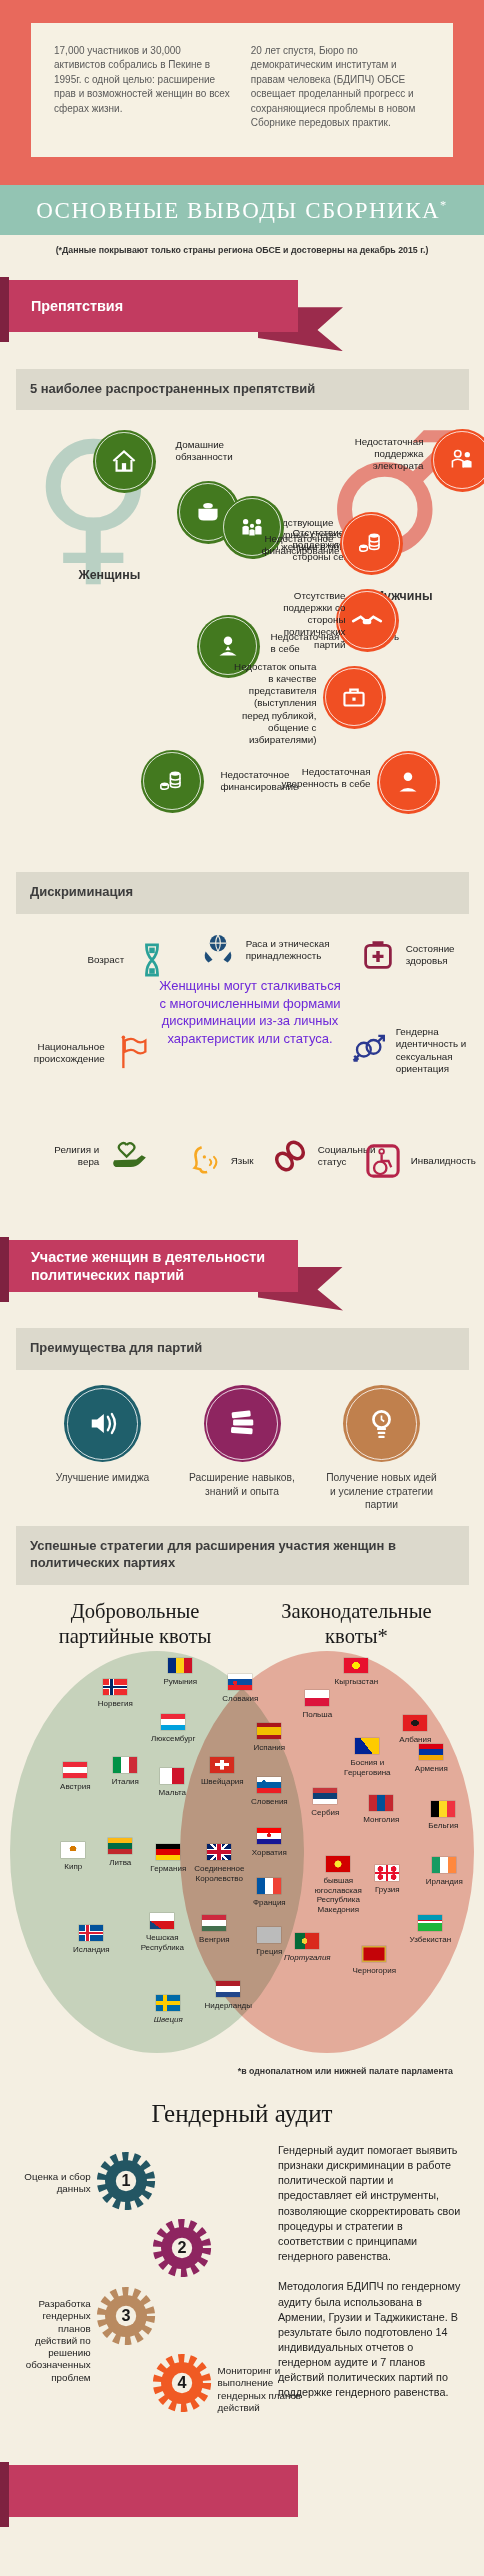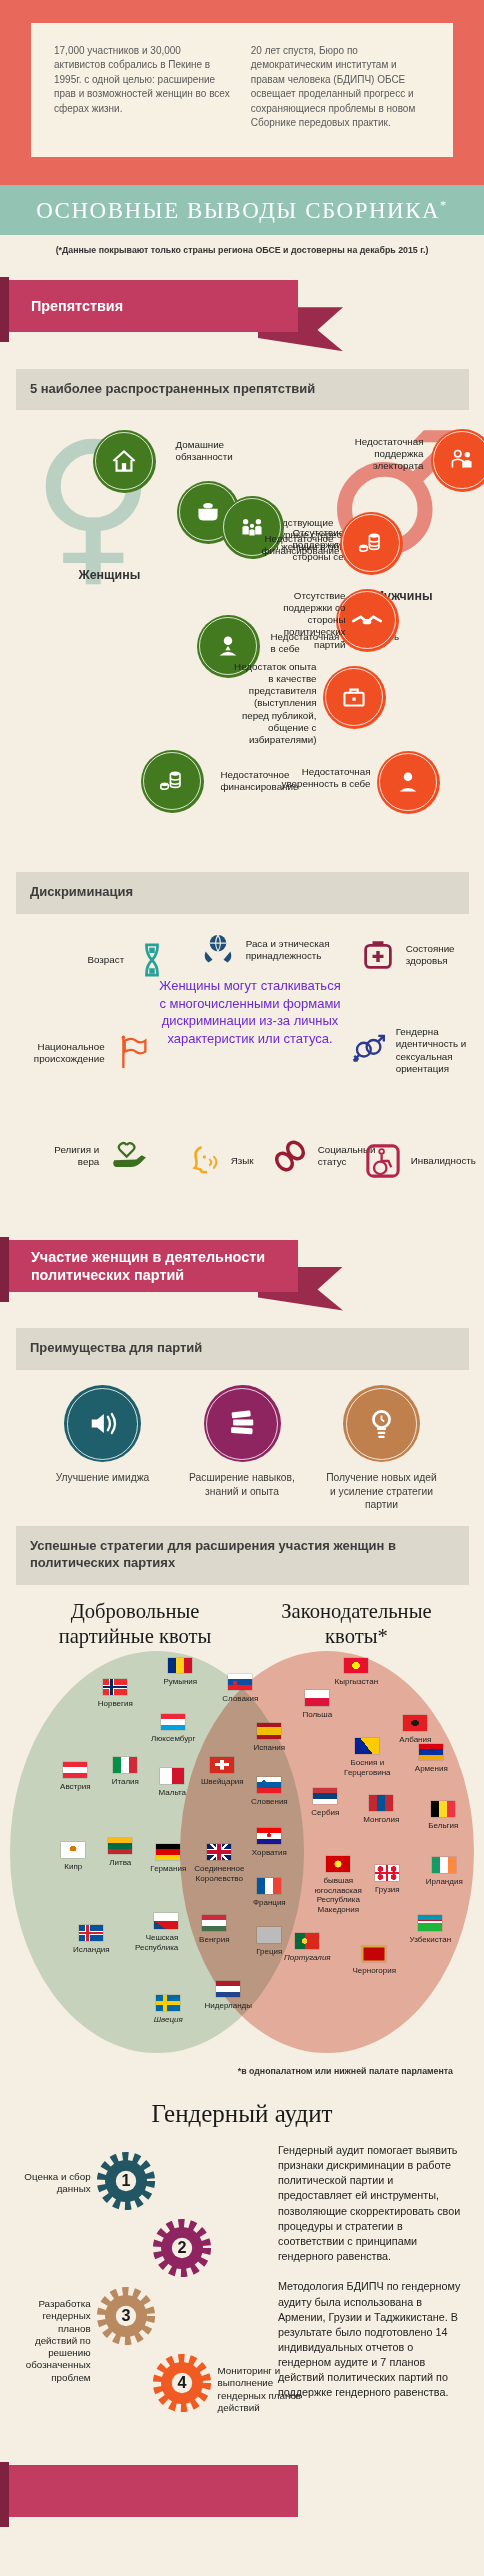--- a/index.html
+++ b/index.html
@@ -370,21 +370,21 @@
       <div class="vi" style="left: 135px; top: 63px;"><span class="flag" data-flag="lu"></span><div>Люксембург</div></div>
       <div class="vi" style="left: 37px; top: 111px;"><span class="flag" data-flag="at"></span><div>Австрия</div></div>
       <div class="vi" style="left: 87px; top: 106px;"><span class="flag" data-flag="it"></span><div>Италия</div></div>
       <div class="vi" style="left: 134px; top: 117px;"><span class="flag" data-flag="mt"></span><div>Мальта</div></div>
       <div class="vi" style="left: 184px; top: 106px;"><span class="flag" data-flag="ch"></span><div>Швейцария</div></div>
       <div class="vi" style="left: 35px; top: 191px;"><span class="flag" data-flag="cy"></span><div>Кипр</div></div>
       <div class="vi" style="left: 82px; top: 187px;"><span class="flag" data-flag="lt"></span><div>Литва</div></div>
       <div class="vi" style="left: 130px; top: 193px;"><span class="flag" data-flag="de"></span><div>Германия</div></div>
       <div class="vi" style="left: 181px; top: 193px;"><span class="flag" data-flag="gb"></span><div>Соединенное Королевство</div></div>
       <div class="vi" style="left: 53px; top: 274px;"><span class="flag" data-flag="is"></span><div>Исландия</div></div>
-      <div class="vi" style="left: 112px; top: 262px; text-align: right;"><span class="flag" data-flag="cz"></span><div>Чешская Республика</div></div>
+      <div class="vi" style="left: 124px; top: 262px;"><span class="flag" data-flag="cz"></span><div>Чешская Республика</div></div>
       <div class="vi" style="left: 176px; top: 264px;"><span class="flag" data-flag="hu"></span><div>Венгрия</div></div>
       <div class="vi" style="left: 190px; top: 330px;"><span class="flag" data-flag="nl"></span><div>Нидерланды</div></div>
       <div class="vi" style="left: 130px; top: 344px; font-style: italic;"><span class="flag" data-flag="se"></span><div>Швеция</div></div>
       <div class="vi" style="left: 231px; top: 72px;"><span class="flag" data-flag="es"></span><div>Испания</div></div>
       <div class="vi" style="left: 231px; top: 126px;"><span class="flag" data-flag="si"></span><div>Словения</div></div>
       <div class="vi" style="left: 231px; top: 177px;"><span class="flag" data-flag="hr"></span><div>Хорватия</div></div>
       <div class="vi" style="left: 231px; top: 227px;"><span class="flag" data-flag="fr"></span><div>Франция</div></div>
       <div class="vi" style="left: 231px; top: 276px;"><span class="flag" data-flag="gr"></span><div>Греция</div></div>
       <div class="vi" style="left: 318px; top: 6.2px;"><span class="flag" data-flag="kg"></span><div>Кыргызстан</div></div>
       <div class="vi" style="left: 279px; top: 39px;"><span class="flag" data-flag="pl"></span><div>Польша</div></div>

